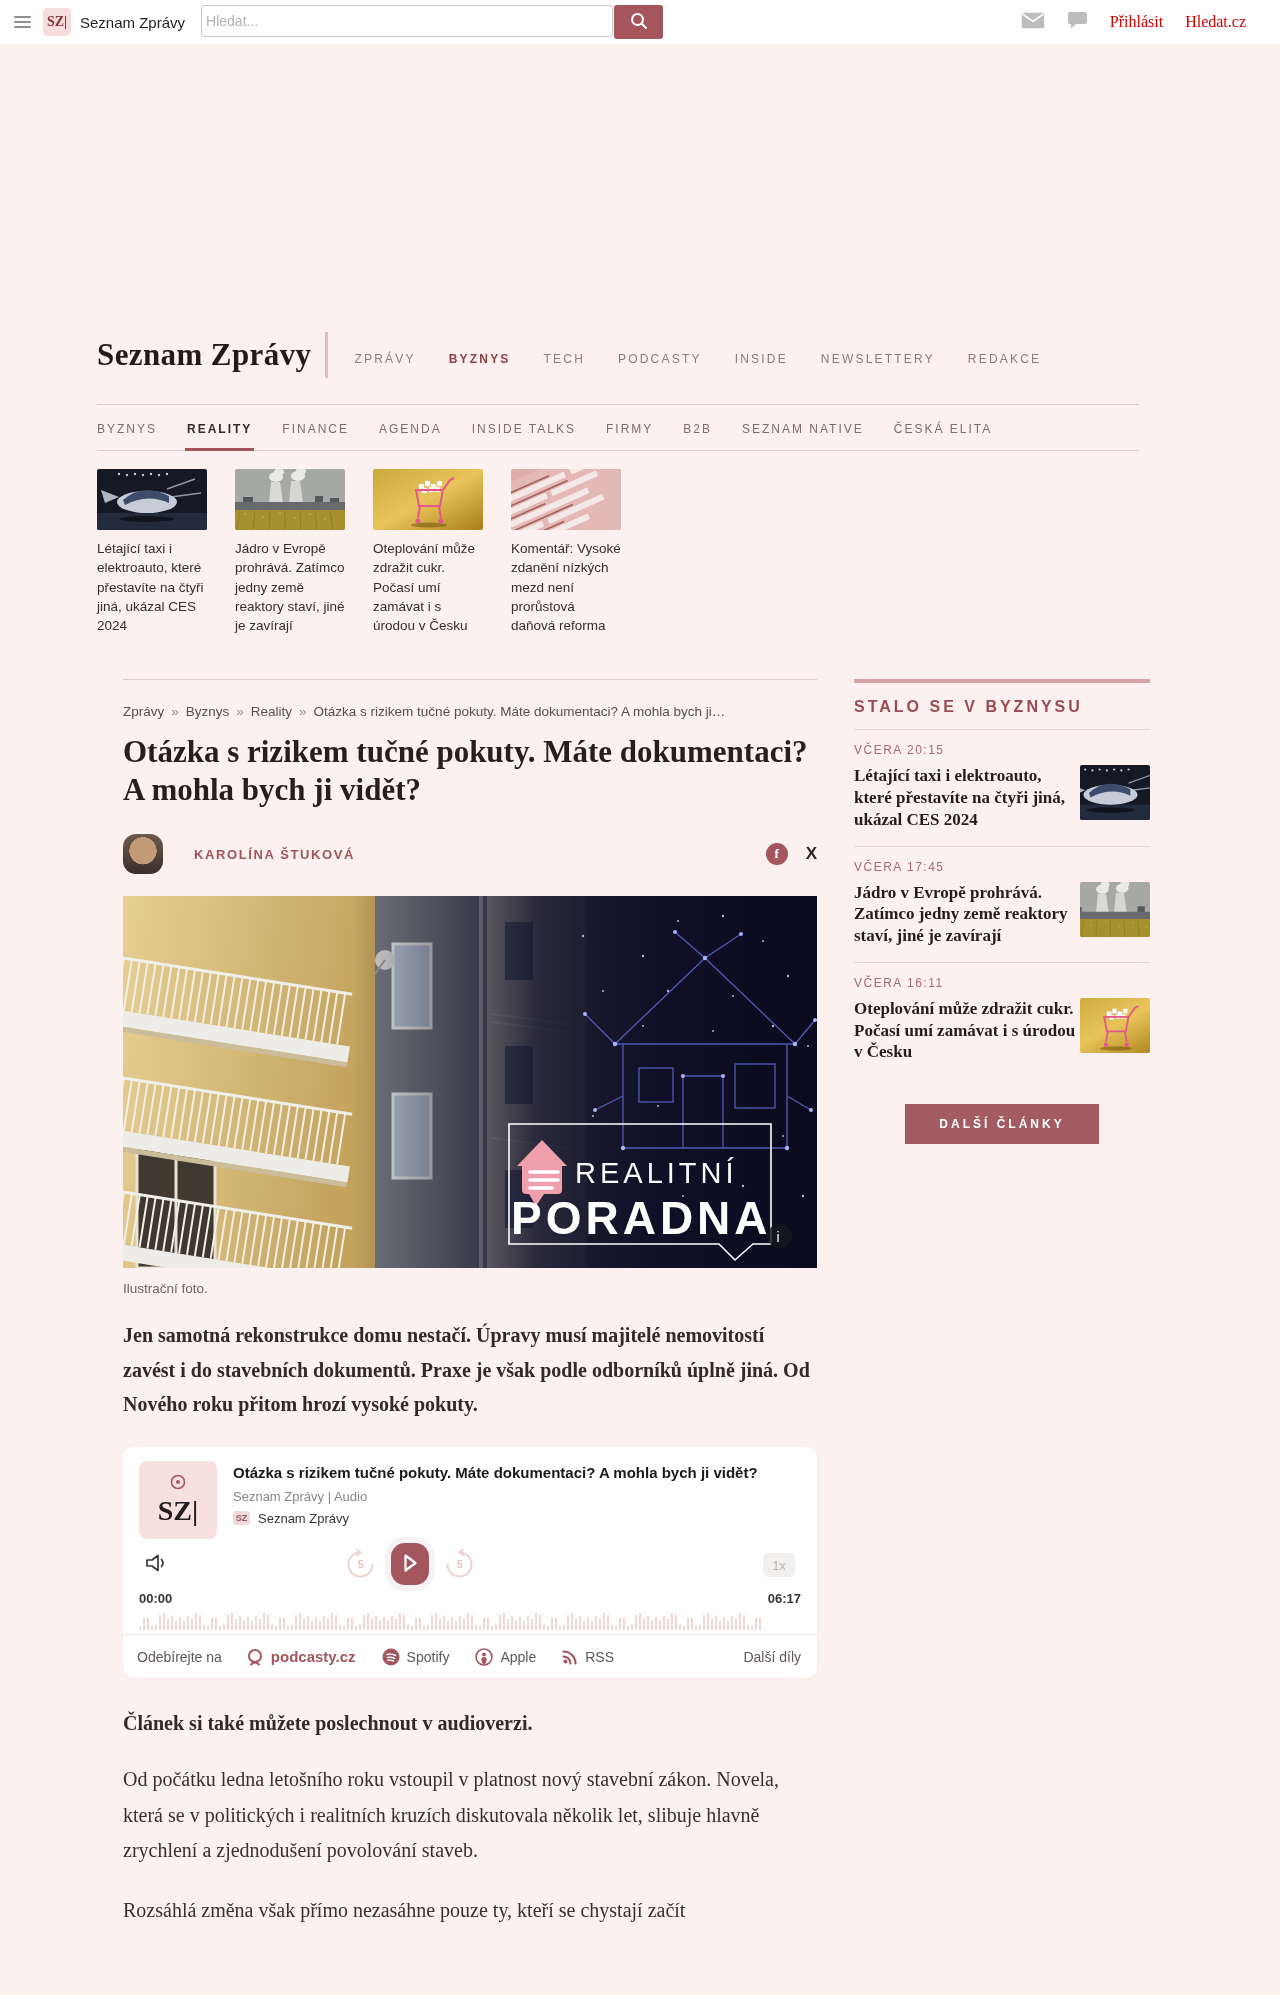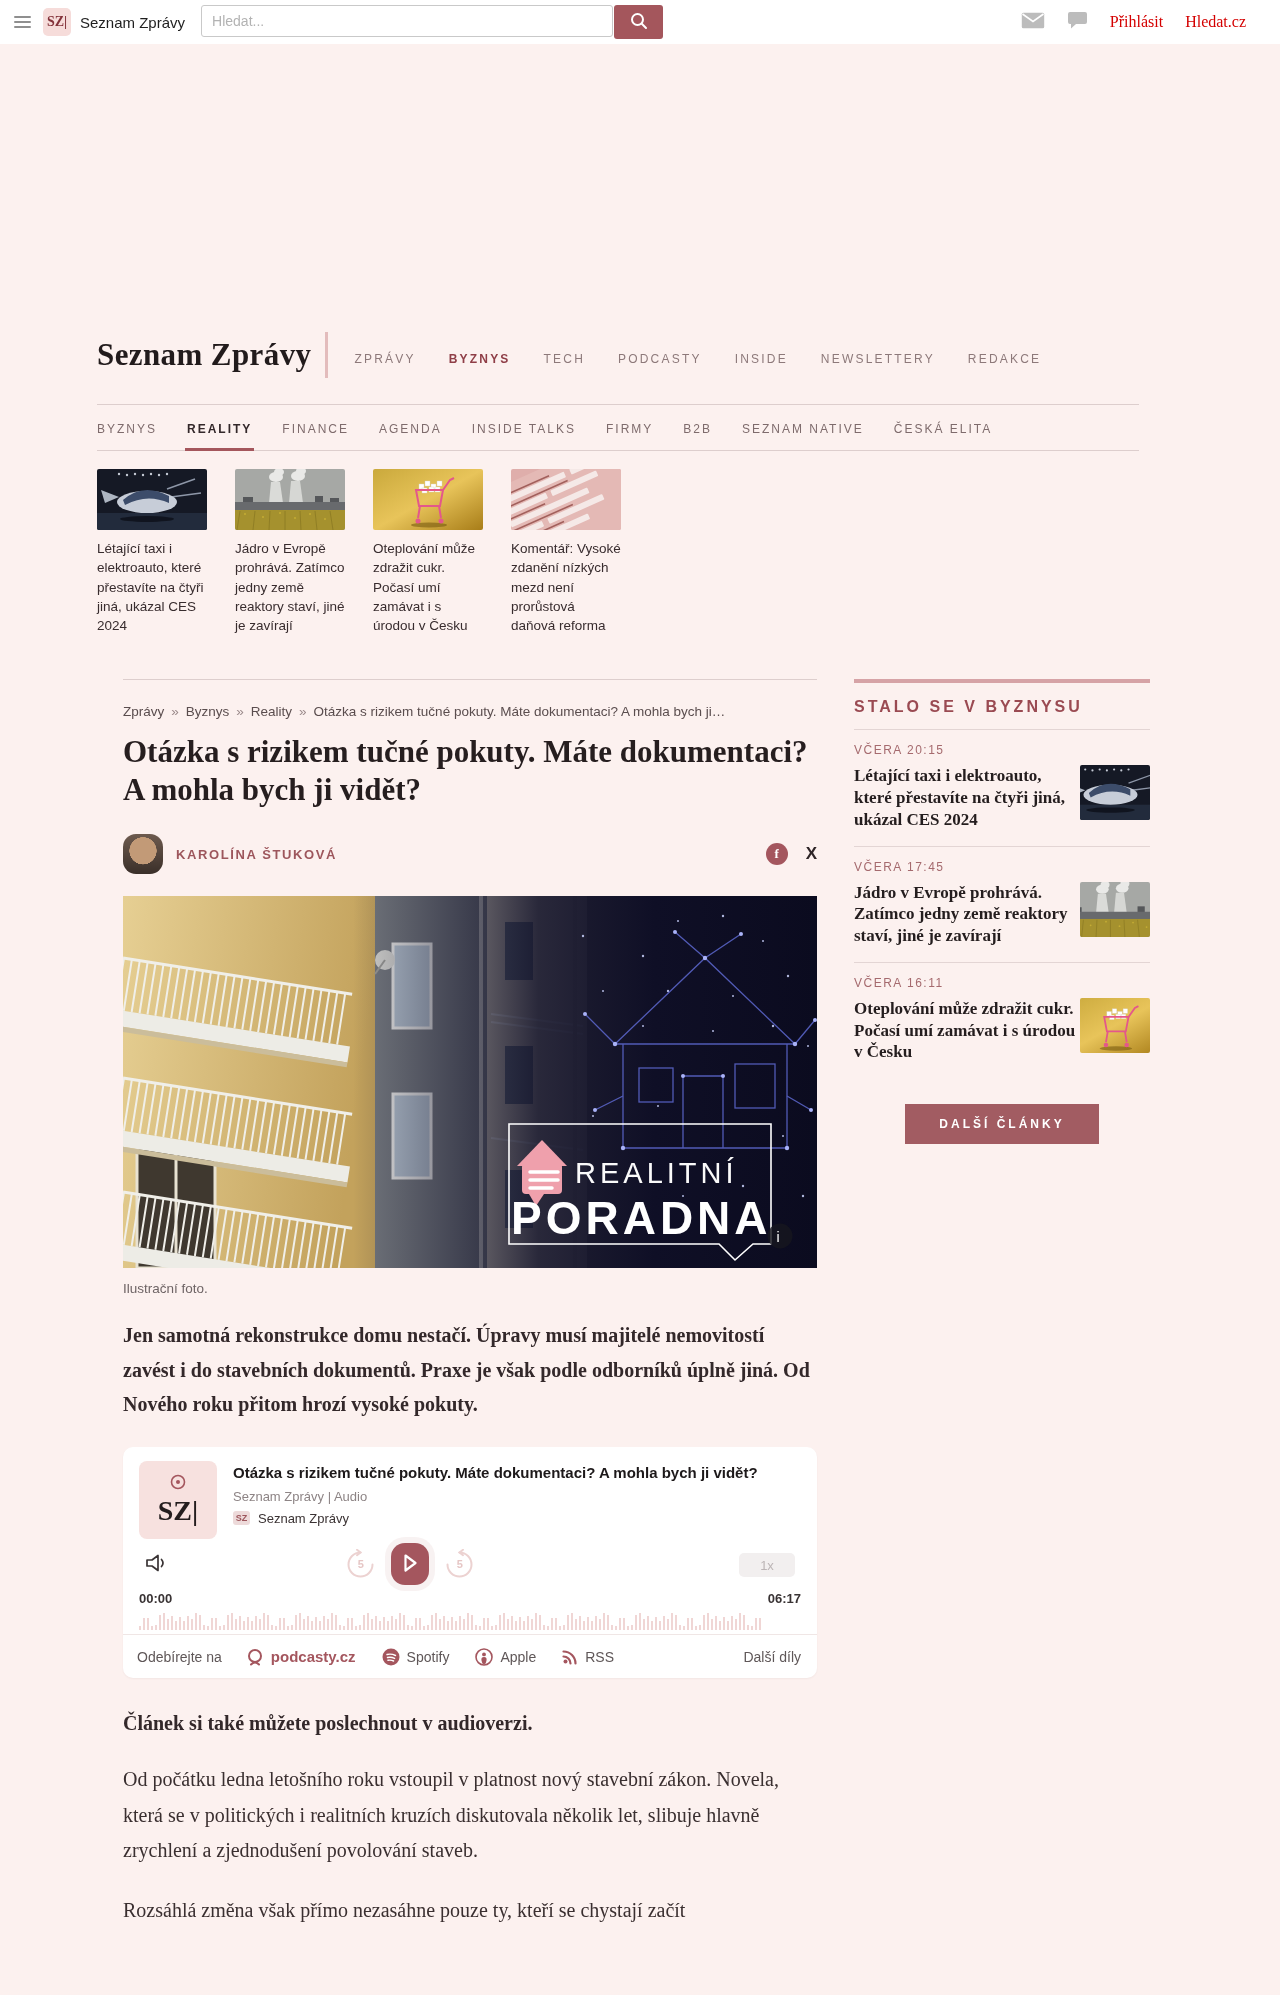--- a/index.html
+++ b/index.html
@@ -13,21 +13,21 @@
   a { text-decoration:none; color:inherit; cursor:pointer; }
 
   
   .topbar { height:44px; background:#fff; display:flex; align-items:center; padding:0 34px 0 14px; }
   .burger { width:17px; display:flex; flex-direction:column; gap:3px; margin-right:12px; cursor:pointer; }
   .burger i { height:2px; background:#8f8f8f; border-radius:1px; }
   .sz-badge { width:28px; height:28px; background:#f6dcda; border-radius:5px; display:flex; align-items:center; justify-content:center;
     font:700 14px "Liberation Serif", serif; color:#84323a; margin-right:9px; }
   .brand { font-size:15px; color:#1f1f1f; }
   .search { display:flex; margin-left:16px; }
-  .search input { width:412px; height:32px; border:1px solid #c9c9c9; border-radius:3px; padding:0 10px; font-size:14px; outline:none; background:#fff; color:#333; }
+  .search input { width:412px; height:32px; border:1px solid #c9c9c9; border-radius:3px; padding:0 4px; font-size:14px; outline:none; background:#fff; color:#333; }
   .search input::placeholder { color:#b3b3b3; }
   .search-btn { width:49px; height:34px; margin-left:1px; background:#a4565c; border:none; border-radius:3px; display:flex; align-items:center; justify-content:center; cursor:pointer; }
   .top-right { margin-left:auto; display:flex; align-items:center; gap:22px; }
   .top-link { font-size:16px; color:#d40000;font-family:Liberation Serif, serif; }
 
   .ad-space { height:288px; }
 
   .container { width:1042px; margin-left:97px; }
 
   
@@ -54,21 +54,21 @@
 
   
   .main { display:flex; margin-top:44px; }
   .left { width:694px;margin-left:26px; }
   .sidebar { width:311px; margin-left:37px; }
 
   .breadcrumb { margin-top:24px; font-size:13.5px; color:#5a4d4e; white-space:nowrap; overflow:hidden; }
   .breadcrumb .sep { color:#9b8a8b; margin:0 7px; }
   h2.title { margin:14px 0 0; font:700 31px/1.22 "Liberation Serif", serif; color:#261e1f; }
 
-  .author-row { display:flex; align-items:center; margin-top:25px; }
+  .author-row { display:flex; align-items:center; margin-top:25px;gap:18px; }
   .avatar { width:40px; height:40px; border-radius:13px; cursor:pointer;
     background: radial-gradient(circle at 50% 42%, #c29a77 0 44%, rgba(0,0,0,0) 45%), linear-gradient(180deg,#6d5a4e,#3a2f29); }
   .author-name { margin-left:13px; font-size:13px; letter-spacing:1.6px; color:#9d565c; font-weight:700; }
   .share { margin-left:auto; display:flex; align-items:center; gap:18px; }
   .fb { width:22px; height:22px; border-radius:50%; background:#a4565e; color:#fff; font:700 13px "Liberation Serif", serif;
     display:flex; align-items:center; justify-content:center; cursor:pointer; }
   .x-ic { font:800 17px "Liberation Sans", sans-serif; color:#2e2527; cursor:pointer; }
 
   .hero { margin-top:22px; }
   .hero svg { display:block; }
@@ -91,21 +91,21 @@
   .p-channel .name { margin-left:8px; font-size:13px; color:#3b3334; }
   .p-controls { position:relative; height:48px; margin-top:2px; }
   .vol { position:absolute; left:6px; top:12px; cursor:pointer; }
   .ctr { position:absolute; left:41%; top:2px; transform:translateX(-50%); display:flex; align-items:center; gap:15px; }
   .skip { position:relative; width:31px; height:31px; cursor:pointer; }
   .skip svg { position:absolute; inset:0; }
   .skip.fwd svg { transform:scaleX(-1); }
   .skip .num { position:absolute; inset:0; display:flex; align-items:center; justify-content:center; font-size:11px; font-weight:700; color:#e6c6c5; }
   .play-btn { width:38px; height:42px; border-radius:14px; background:#a4565e; border:none; display:flex; align-items:center; justify-content:center;
     cursor:pointer; box-shadow:0 0 0 6px rgba(164,86,94,.08); }
-  .speed { position:absolute; right:6px; top:12px; width:56px; height:24px; background:#f2efef; border-radius:5px; font-size:13px; color:#bcb5b6;
+  .speed { position:absolute; right:6px; top:12px; width:32px; height:24px; background:#f2efef; border-radius:5px; font-size:13px; color:#bcb5b6;
     display:flex; align-items:center; justify-content:center; cursor:pointer; }
   .p-wave { margin:2px 0 0; }
   .times { display:flex; justify-content:space-between; font-size:13px; font-weight:700; color:#393334; }
   .wave { height:22px; display:flex; align-items:flex-end; overflow:hidden; margin-top:2px; cursor:pointer; }
   .wave span { flex:0 0 2px; margin-right:2px; background:#f0d6d5; }
   .p-sub { display:flex; align-items:center; height:44px; border-top:1px solid #f0e6e5; margin:4px -16px 0; padding:0 16px 0 14px;
     font-size:14px; color:#5f5758; border-radius:0 0 10px 10px; }
   .p-sub .lbl { margin-right:24px; }
   .plat { display:flex; align-items:center; gap:7px; margin-right:26px; cursor:pointer; }
   .plat svg { display:block; }

